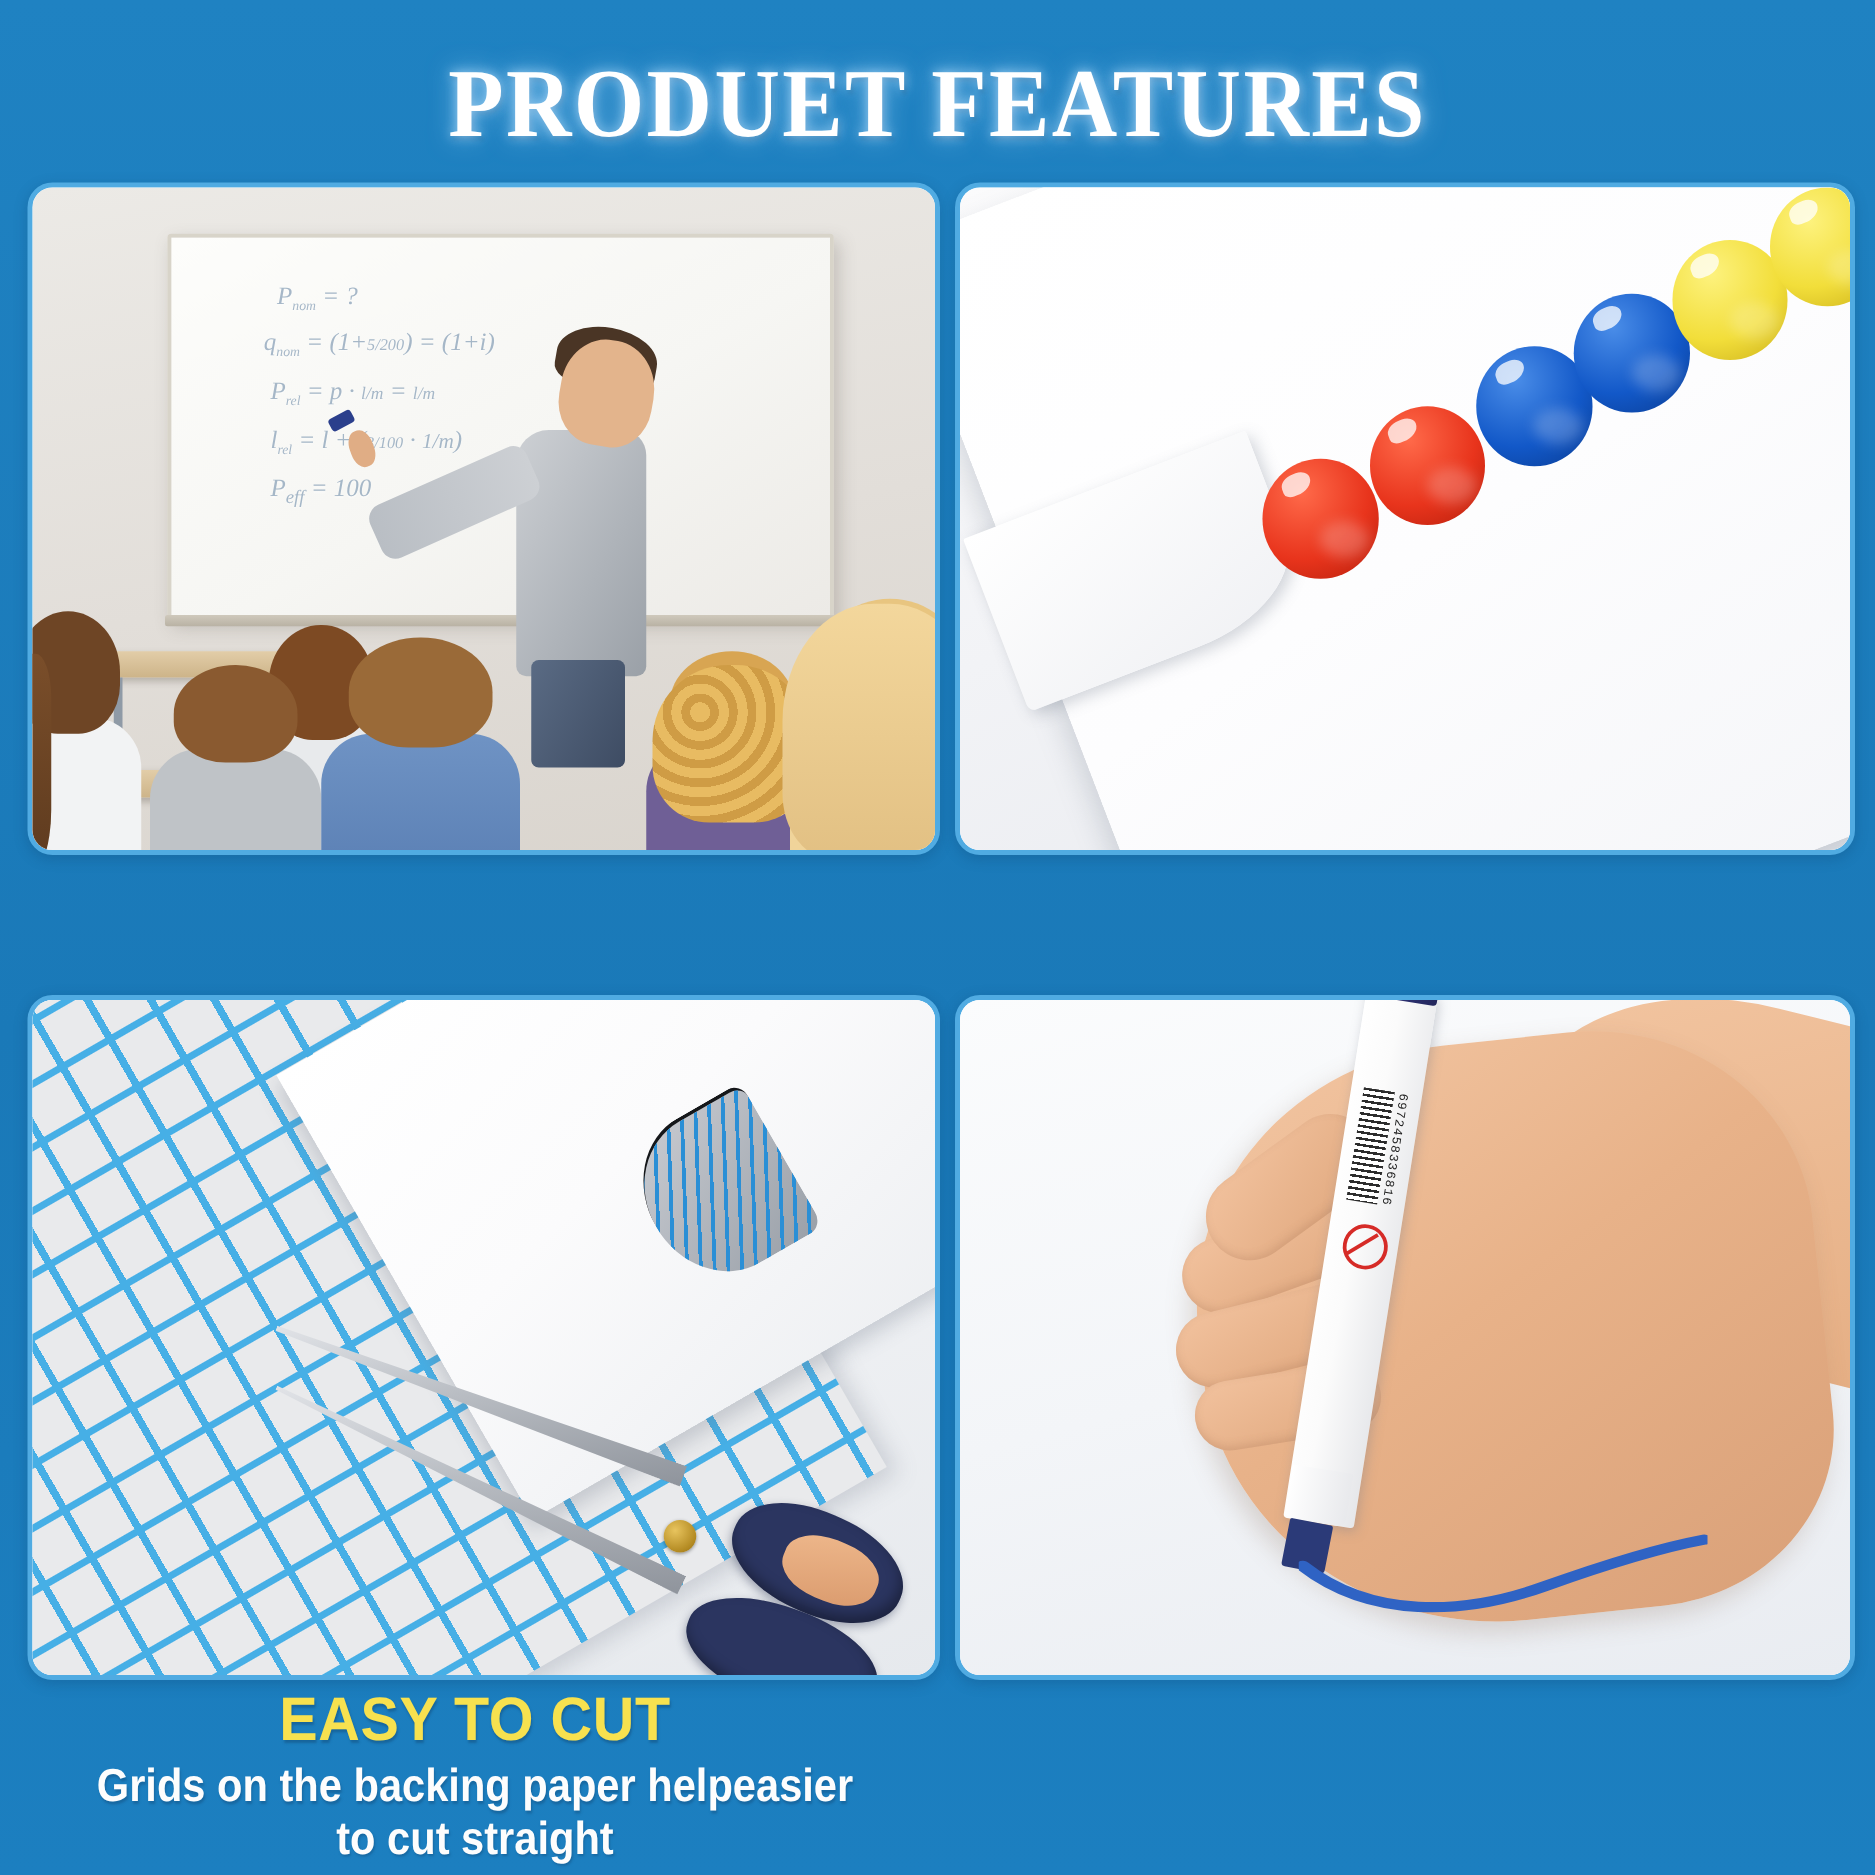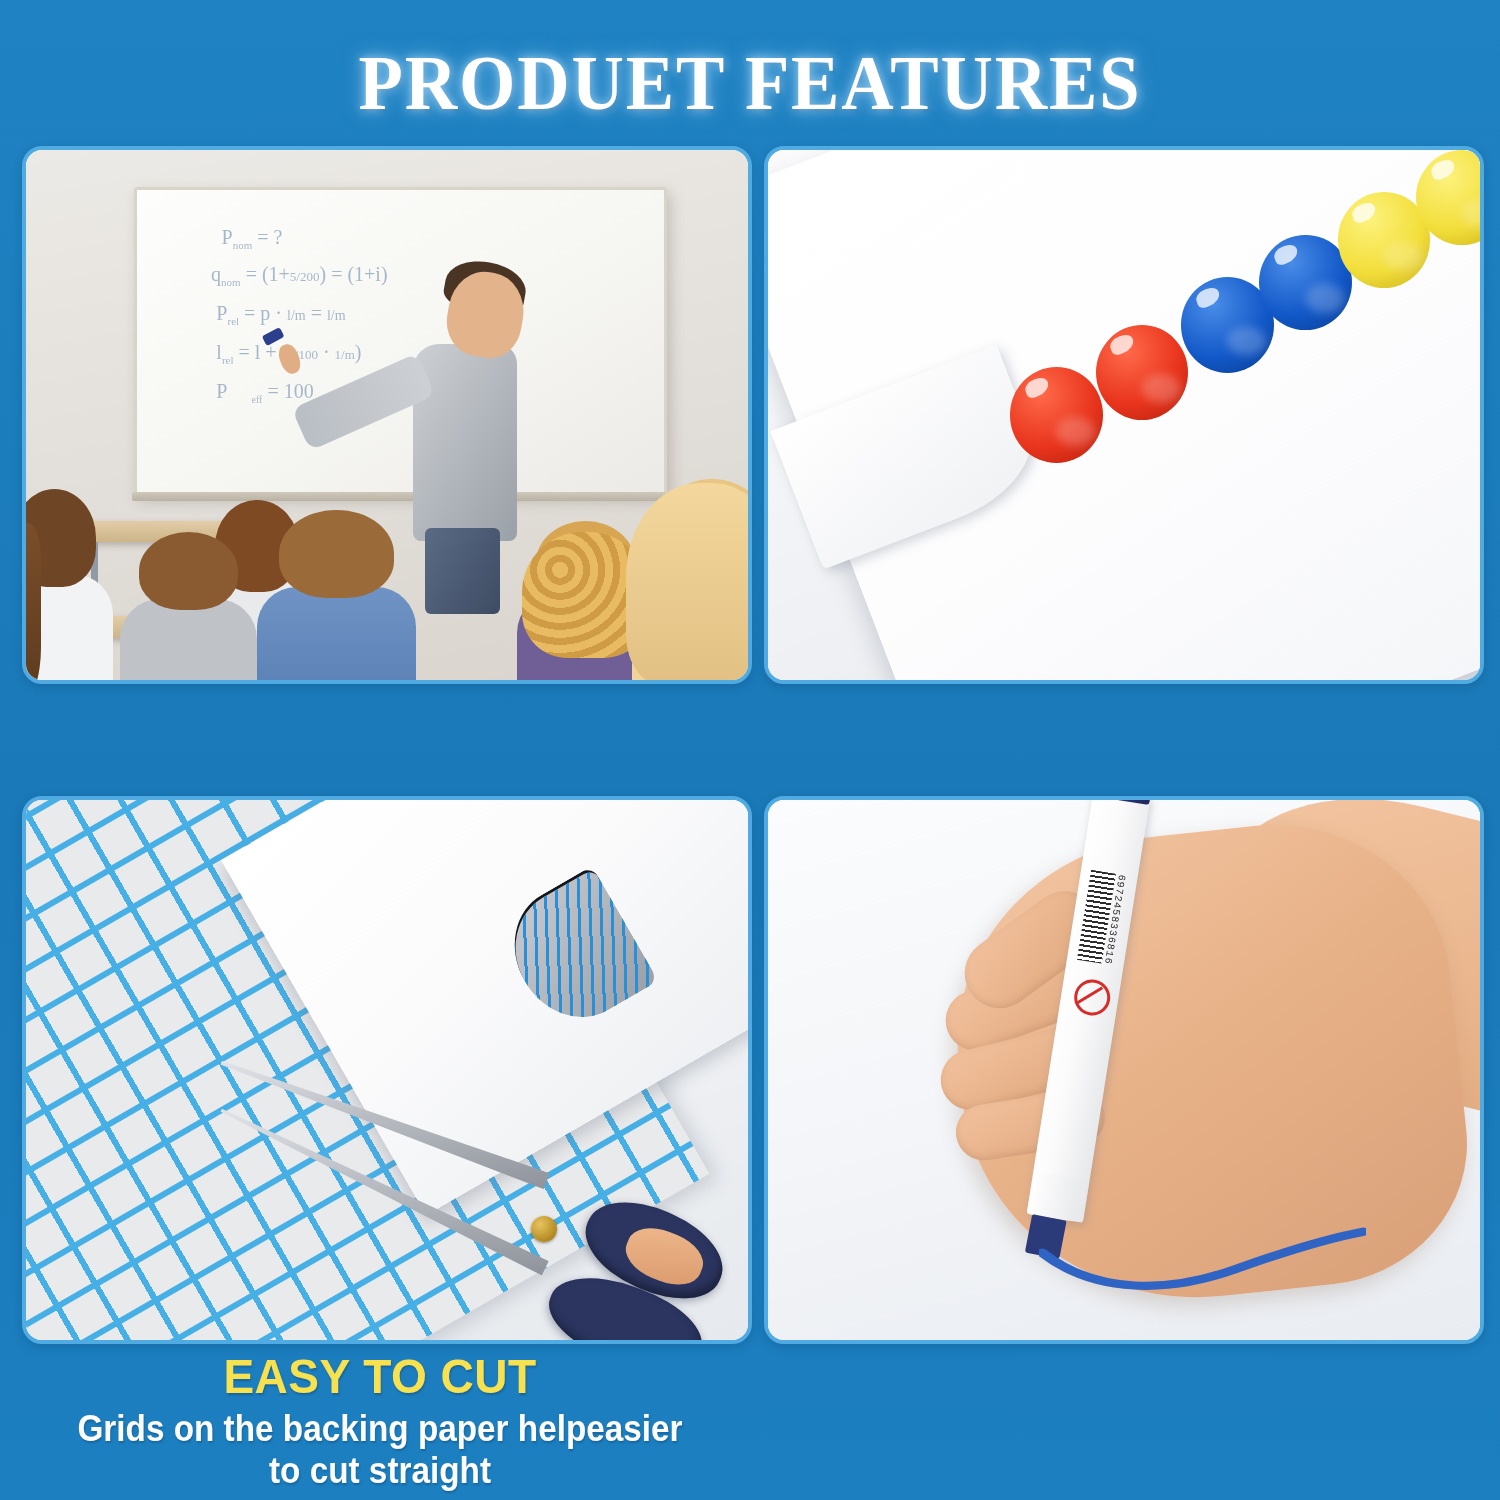--- a/index.html
+++ b/index.html
@@ -55,21 +55,21 @@
 
   
   .room{position:absolute;inset:0;background:linear-gradient(170deg,#eceae6 0%,#e2ded9 55%,#d9d4cd 100%);}
   .wb{position:absolute;left:15%;top:7%;width:73%;height:57%;
       background:linear-gradient(150deg,#fdfdfb 0%,#f6f6f3 55%,#eceae6 100%);
       border:3px solid #d8d4c9;border-radius:3px;
       box-shadow:4px 6px 14px rgba(90,85,75,.25);}
   .wb:after{content:"";position:absolute;left:-1%;bottom:-9px;width:102%;height:9px;
       background:linear-gradient(180deg,#cfc9bc,#b9b2a4);border-radius:2px;}
   .eq{position:absolute;color:#9fb2c4;font-family:"Liberation Serif",serif;
-      white-space:nowrap;opacity:.92;
+      font-style:italic;white-space:nowrap;opacity:.92;
       text-shadow:0 1px 1px rgba(255,255,255,.6);}
   .teacher{position:absolute;left:50%;top:23%;width:20%;height:62%;}
   .t-head{position:absolute;left:42%;top:0;width:52%;height:26%;
      background:#e3b48c;border-radius:46% 48% 40% 42%;transform:rotate(10deg);}
   .t-hair{position:absolute;left:40%;top:-3%;width:56%;height:15%;
      background:#4a3525;border-radius:52% 52% 30% 30%;transform:rotate(10deg);}
   .t-body{position:absolute;left:18%;top:22%;width:72%;height:60%;
      background:linear-gradient(120deg,#cdd0d4,#aeb3b9 60%,#9aa0a7);
      border-radius:26px 20px 8px 8px;}
   .t-arm{position:absolute;left:-68%;top:24%;width:95%;height:14%;
@@ -178,22 +178,22 @@
 
   <div class="title">PRODUET FEATURES</div>
 
   <div class="panel p1">
     <div class="inner">
       <div class="room">
         <div class="wb">
           <div class="eq" style="left:16%;top:12%;font-size:20px;">P<sub style="font-size:11px;">nom</sub> = ?</div>
           <div class="eq" style="left:14%;top:24%;font-size:20px;">q<sub style="font-size:11px;">nom</sub> = (1+<span style="font-size:13px;">5/200</span>) = (1+i)</div>
           <div class="eq" style="left:15%;top:37%;font-size:20px;">P<sub style="font-size:11px;">rel</sub> = p · <span style="font-size:14px;">l/m</span> = <span style="font-size:14px;">l/m</span></div>
-          <div class="eq" style="left:15%;top:50%;font-size:20px;">l<sub style="font-size:11px;">rel</sub> = l + (<span style="font-size:13px;">3/100</span> · <span style="font-size:13px;">1/m</span>)</div>
-          <div class="eq" style="left:15%;top:63%;font-size:20px;">P<sub style="font-size:10px;margin-left:24px;">eff</sub> = 100</div>
+          <div class="eq" style="left:15%;top:50%;font-size:20px;">l<sub style="font-size:11px;">rel</sub> = l + (<span style="font-size:13px;">3/100</span> · <span style="font-size:17px;">1/m</span>)</div>
+          <div class="eq" style="left:15%;top:63%;font-size:20px;">P<sub style="font-size:15px;">eff</sub> = 100</div>
         </div>
 
         <div class="teacher">
           <div class="t-body"></div>
           <div class="t-arm"></div>
           <div class="t-hand"></div>
           <div class="t-pen"></div>
           <div class="t-hair"></div>
           <div class="t-head"></div>
           <div class="t-legs"></div>

